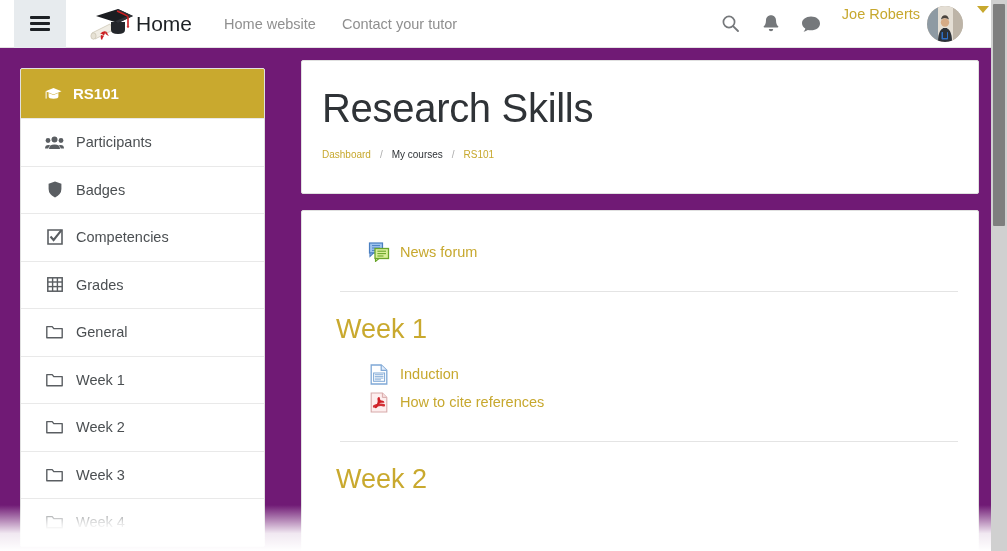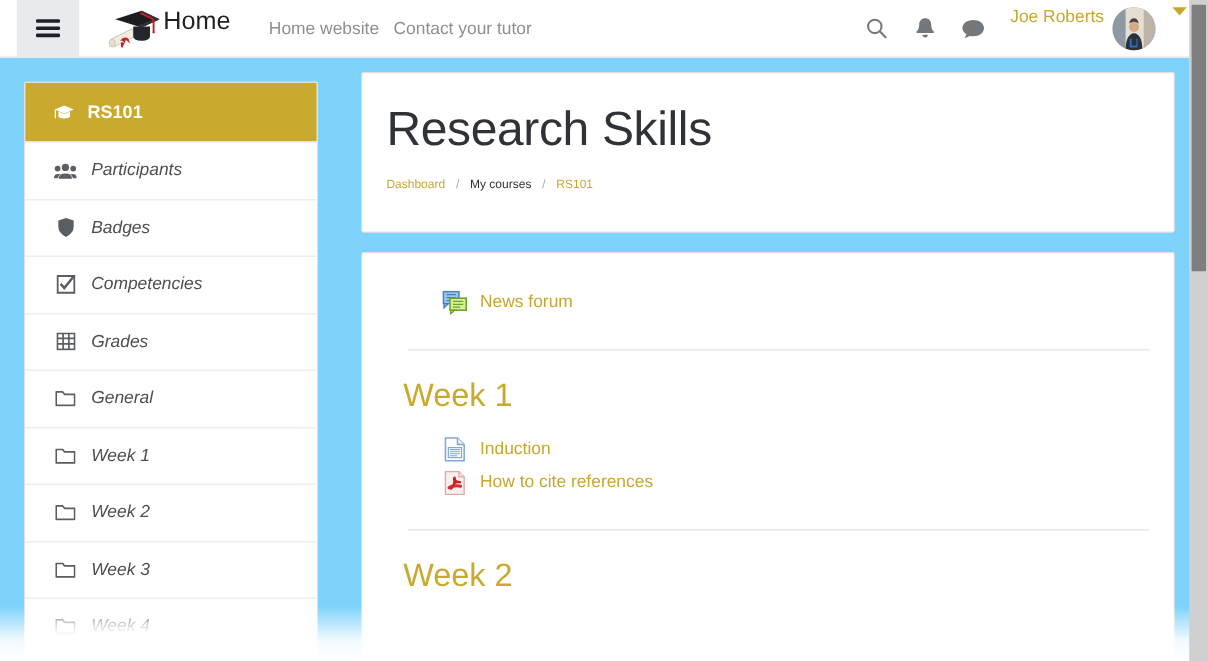--- a/index.html
+++ b/index.html
@@ -42,38 +42,38 @@
   .burger span {
     display: block;
     height: 3px;
     background: #1d2125;
     border-radius: 1px;
     margin: 3px 0;
   }
 
   #brand {
     display: flex;
-    align-items: flex-start;
+    align-items: center;
     margin-left: 22px;
     text-decoration: none;
     flex: 0 0 auto;
   }
   #brand-logo { width: 46px; height: 36px; flex: 0 0 auto; }
   #brand-text {
     font-size: 21px;
     color: #1d2125;
     margin-left: 2px;
     white-space: nowrap;
   }
 
   .nav-link {
     font-size: 14.5px;
     color: #8f8f8f;
     text-decoration: none;
-    margin-left: 12px;
+    margin-left: 26px;
     white-space: nowrap;
     flex: 0 0 auto;
   }
   #nav-link-main-website { margin-left: 32px; }
 
   #nav-right {
     margin-left: auto;
     display: flex;
     align-items: center;
     padding-right: 18px;
@@ -114,21 +114,21 @@
     border-top: 7px solid #c7a82e;
     cursor: pointer;
   }
 
   
   #page {
     position: absolute;
     top: 48px; left: 0;
     width: 1007px;
     height: 503px;
-    background: #7dd3fc;
+    background: #701a75;
     overflow: hidden;
     padding-left: 19px;
   }
 
   
   #sidebar {
     position: absolute;
     top: 20px; left: 20px;
     width: 245px;
     background: #ffffff;
@@ -153,21 +153,20 @@
     height: 47.5px;
     display: flex;
     align-items: center;
     padding-left: 24px;
     border-top: 1px solid #e9e9e9;
     font-size: 14.5px;
     color: #4b4f52;
     cursor: pointer;
     background: #fff;
     text-decoration: none;
-    font-style: italic;
   }
   .nav-item .nav-ico {
     width: 19px;
     margin-right: 12px;
     display: flex;
     align-items: center;
     justify-content: center;
     flex: 0 0 auto;
   }
   .nav-item .nav-ico svg { display: block; }

